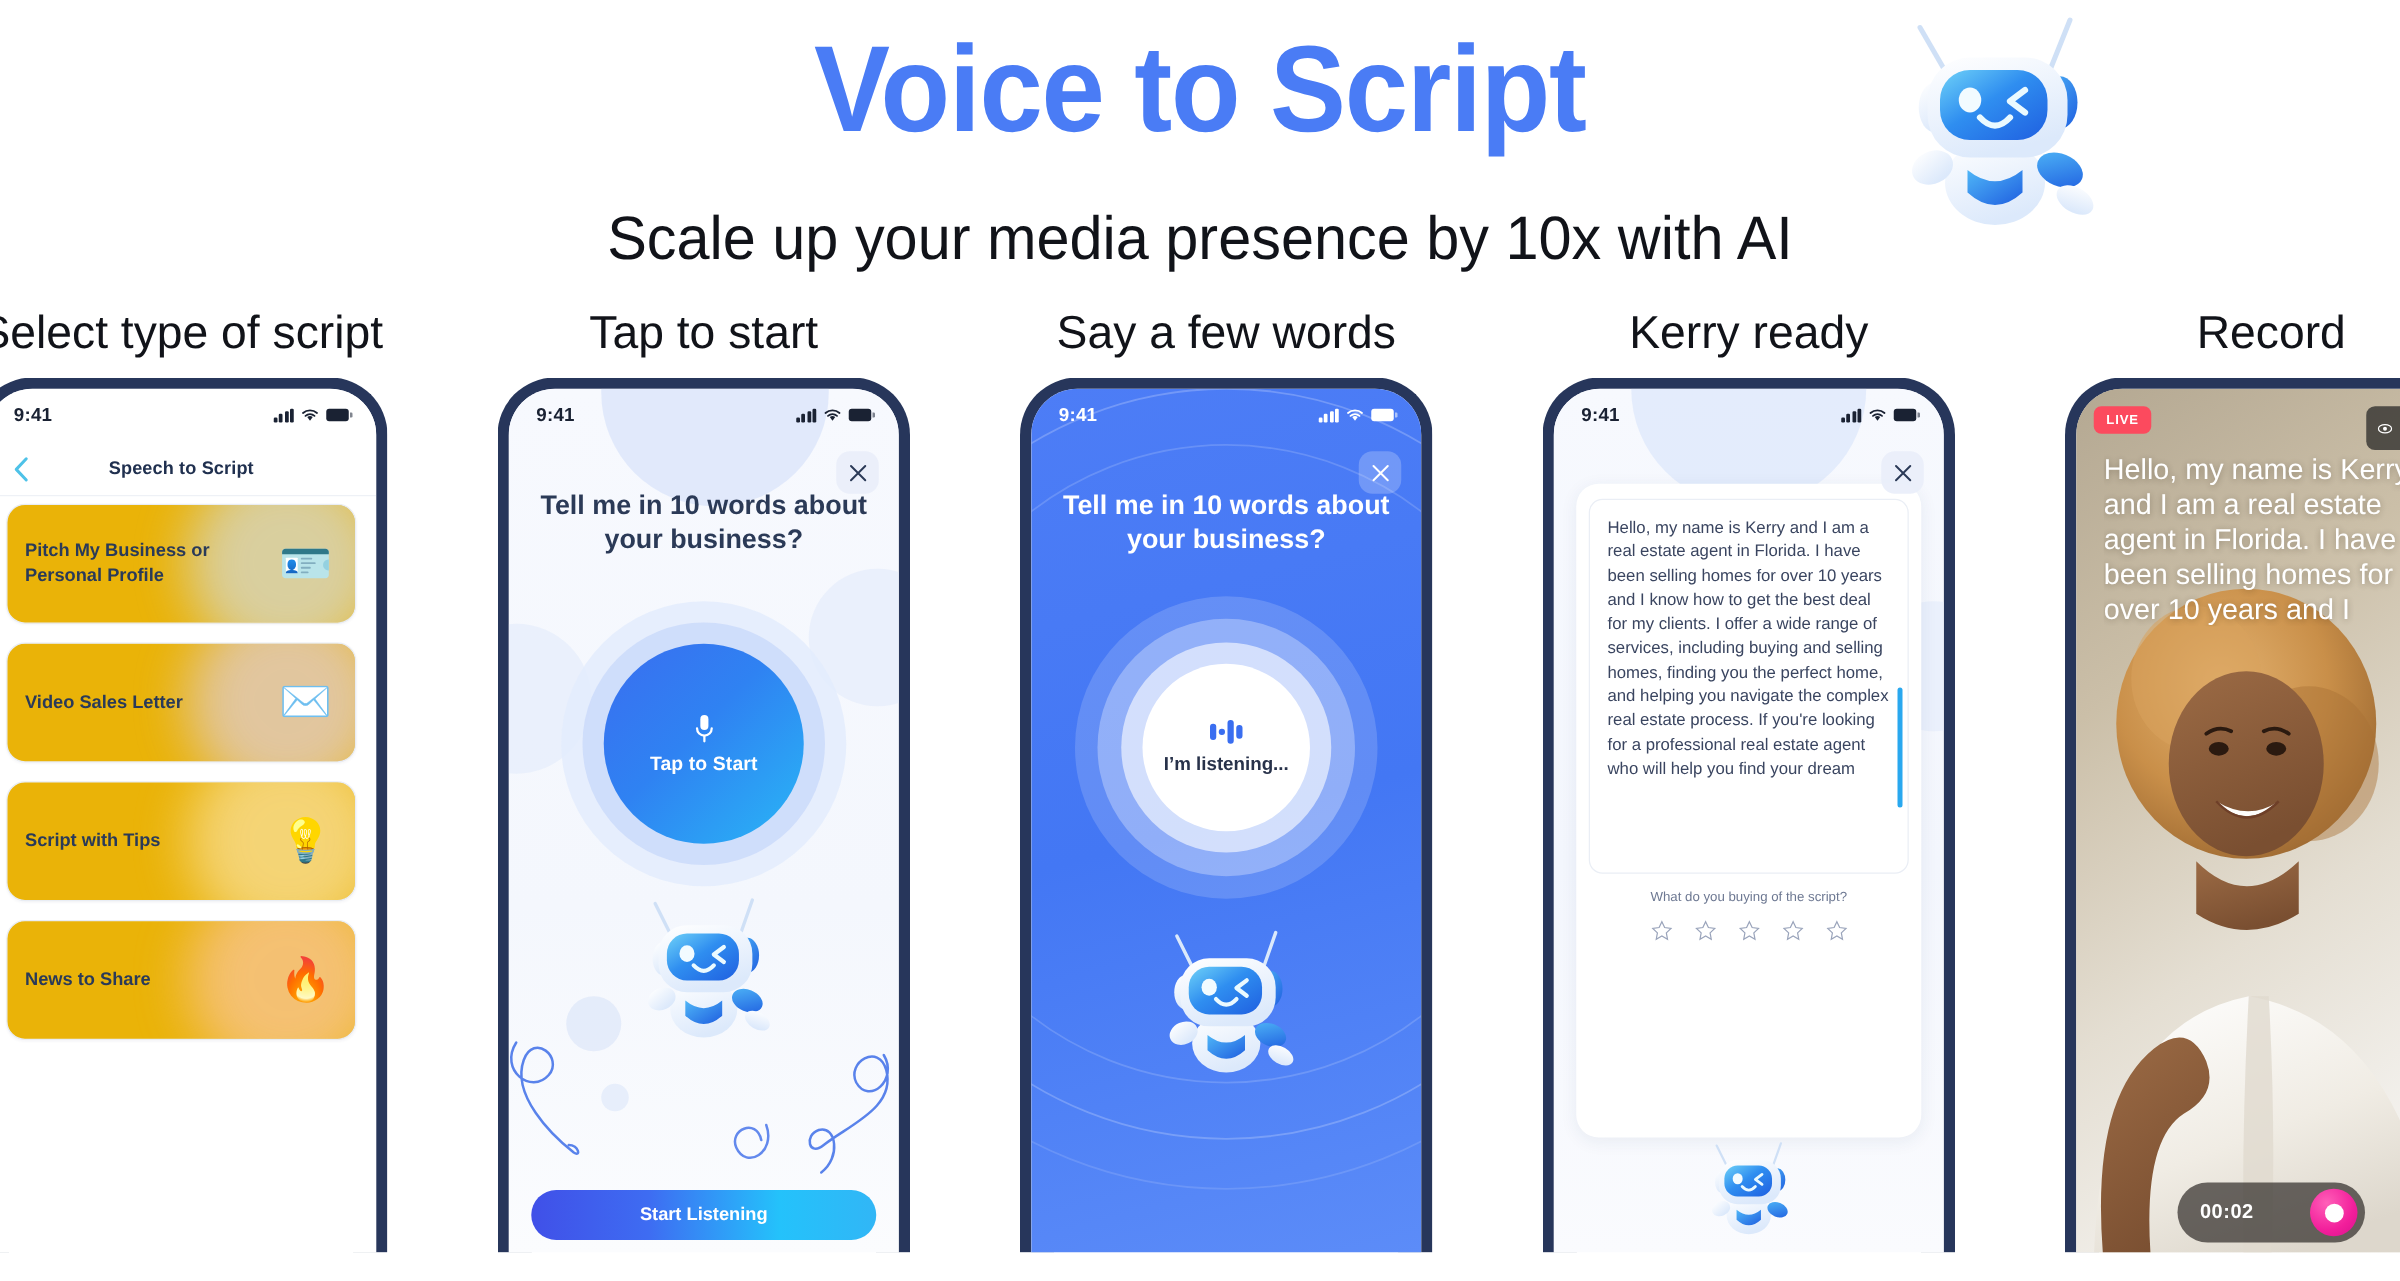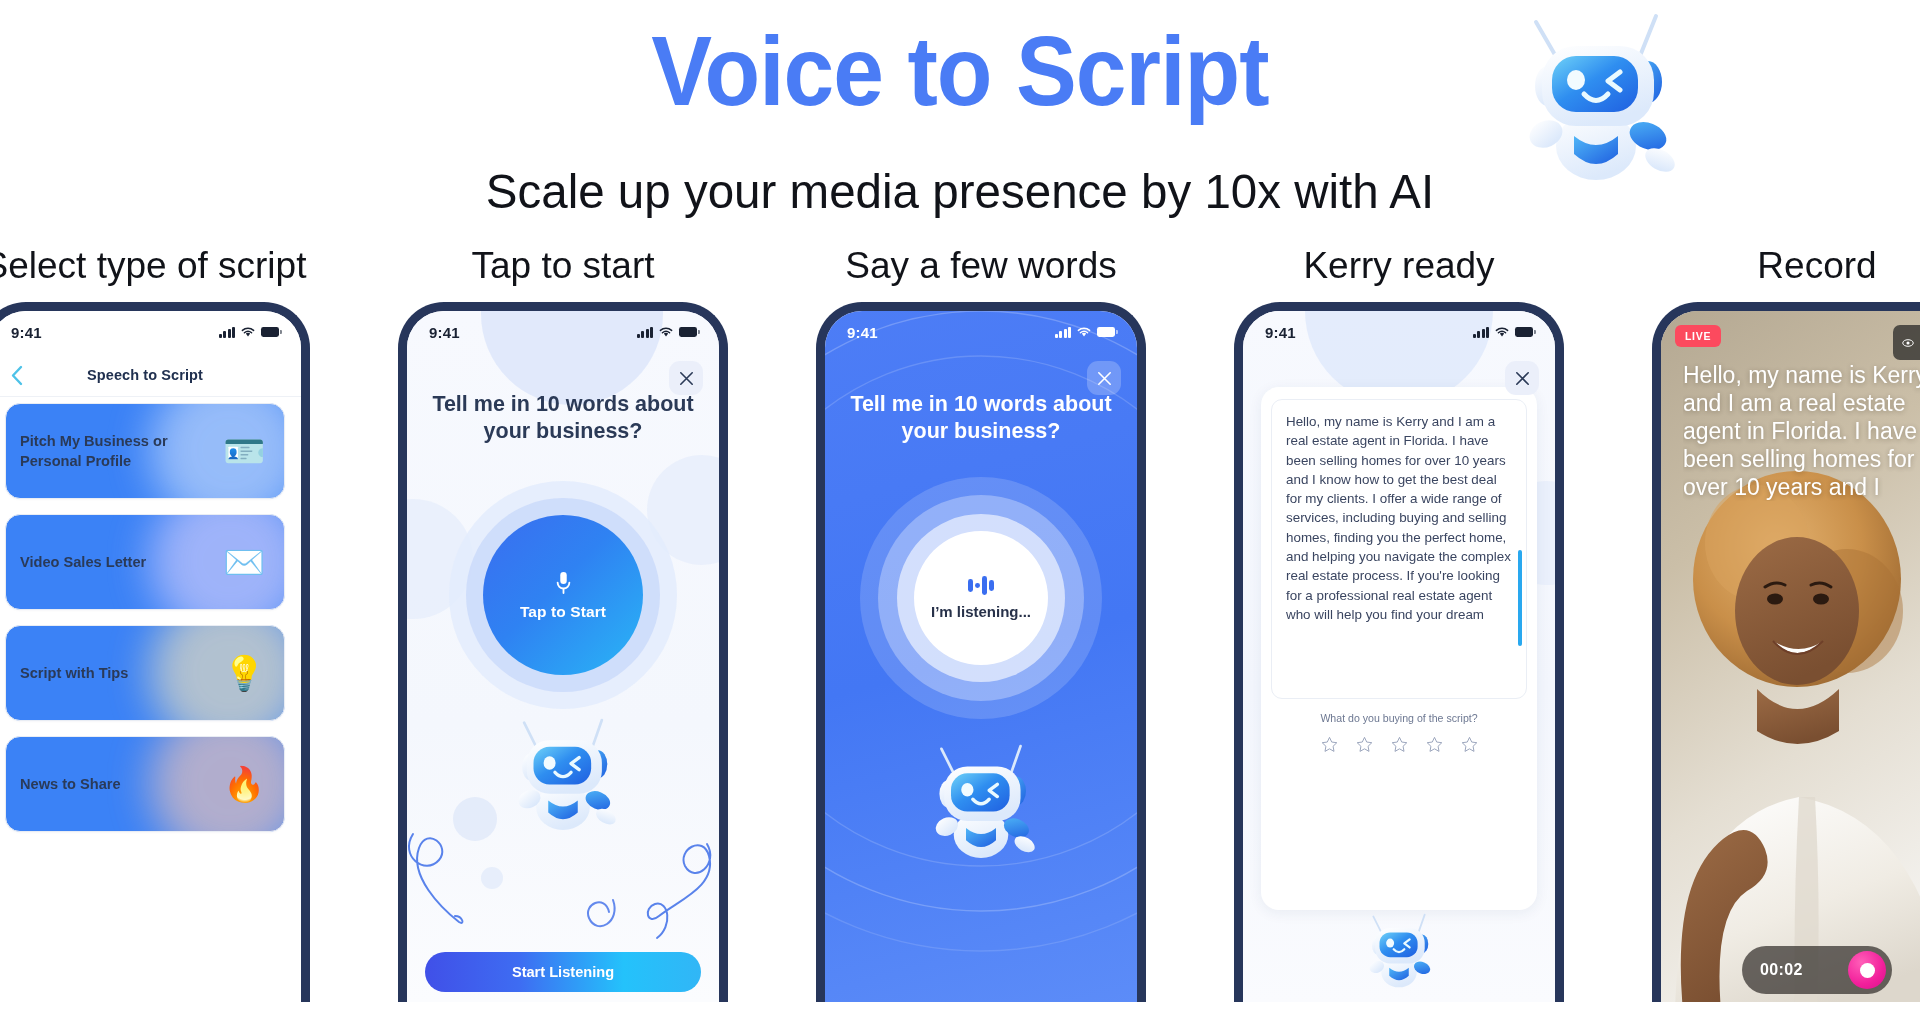--- a/index.html
+++ b/index.html
@@ -82,21 +82,21 @@
   .s1-head {
     position:absolute; left:0; top:42px; width:100%; height:44px;
     display:flex; align-items:center; justify-content:center;
     border-bottom:1px solid #eef1f6;
   }
   .s1-head .back { position:absolute; left:14px; top:9px; width:26px; height:26px; display:flex; align-items:center; justify-content:center; }
   .s1-title { font-size:14.5px; font-weight:bold; color:#20304f; letter-spacing:.1px; }
   .s1-list { position:absolute; left:0; top:92px; width:100%; padding:0 16px; }
   .card {
     position:relative; height:96px; margin-bottom:15px;
-    border:1px solid #e9edf4; border-radius:15px; background:#3b82f6;
+    border:1px solid #e9edf4; border-radius:15px; background:#eab308;
     display:flex; align-items:center; padding:0 14px; overflow:hidden;
     box-shadow:0 1px 2px rgba(24,40,80,.035);
   }
   .card .glow {
     position:absolute; right:-26px; top:-34px; width:160px; height:160px;
     border-radius:50%; filter:blur(21px); opacity:.62;
   }
   .card-label {
     position:relative; z-index:2; font-size:14.6px; font-weight:bold;
     color:#2a3a58; line-height:1.4; max-width:150px;

